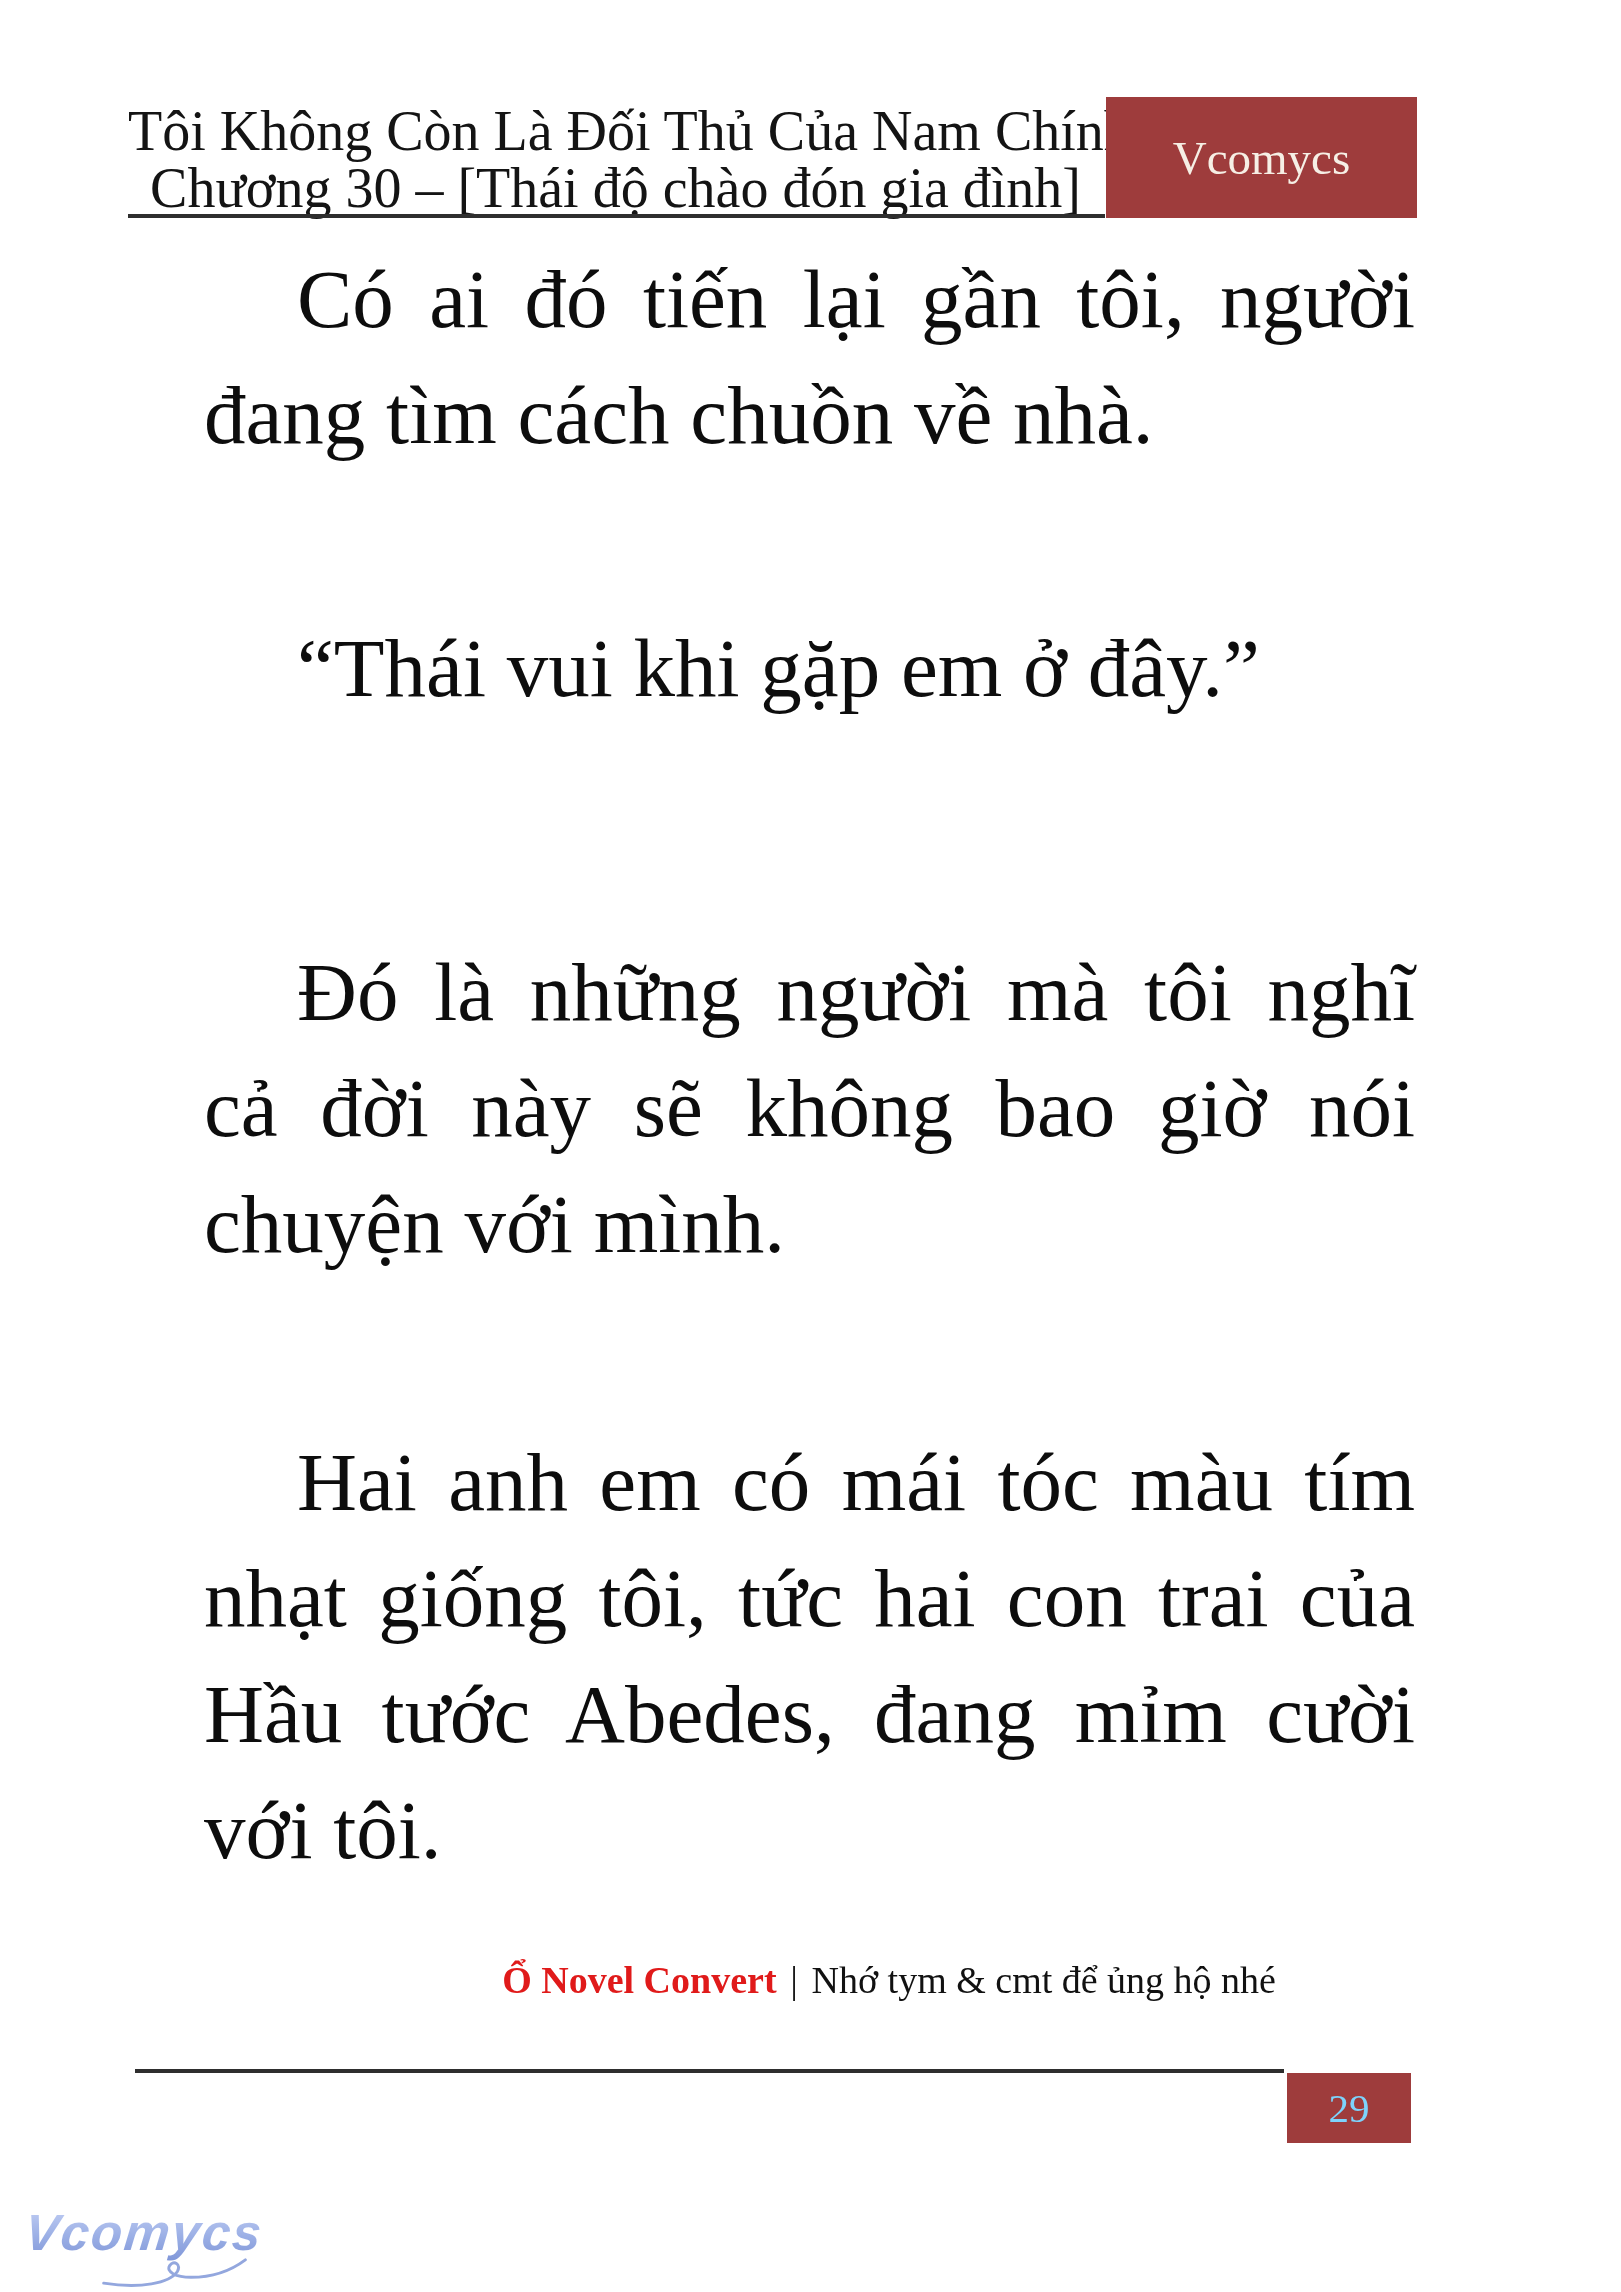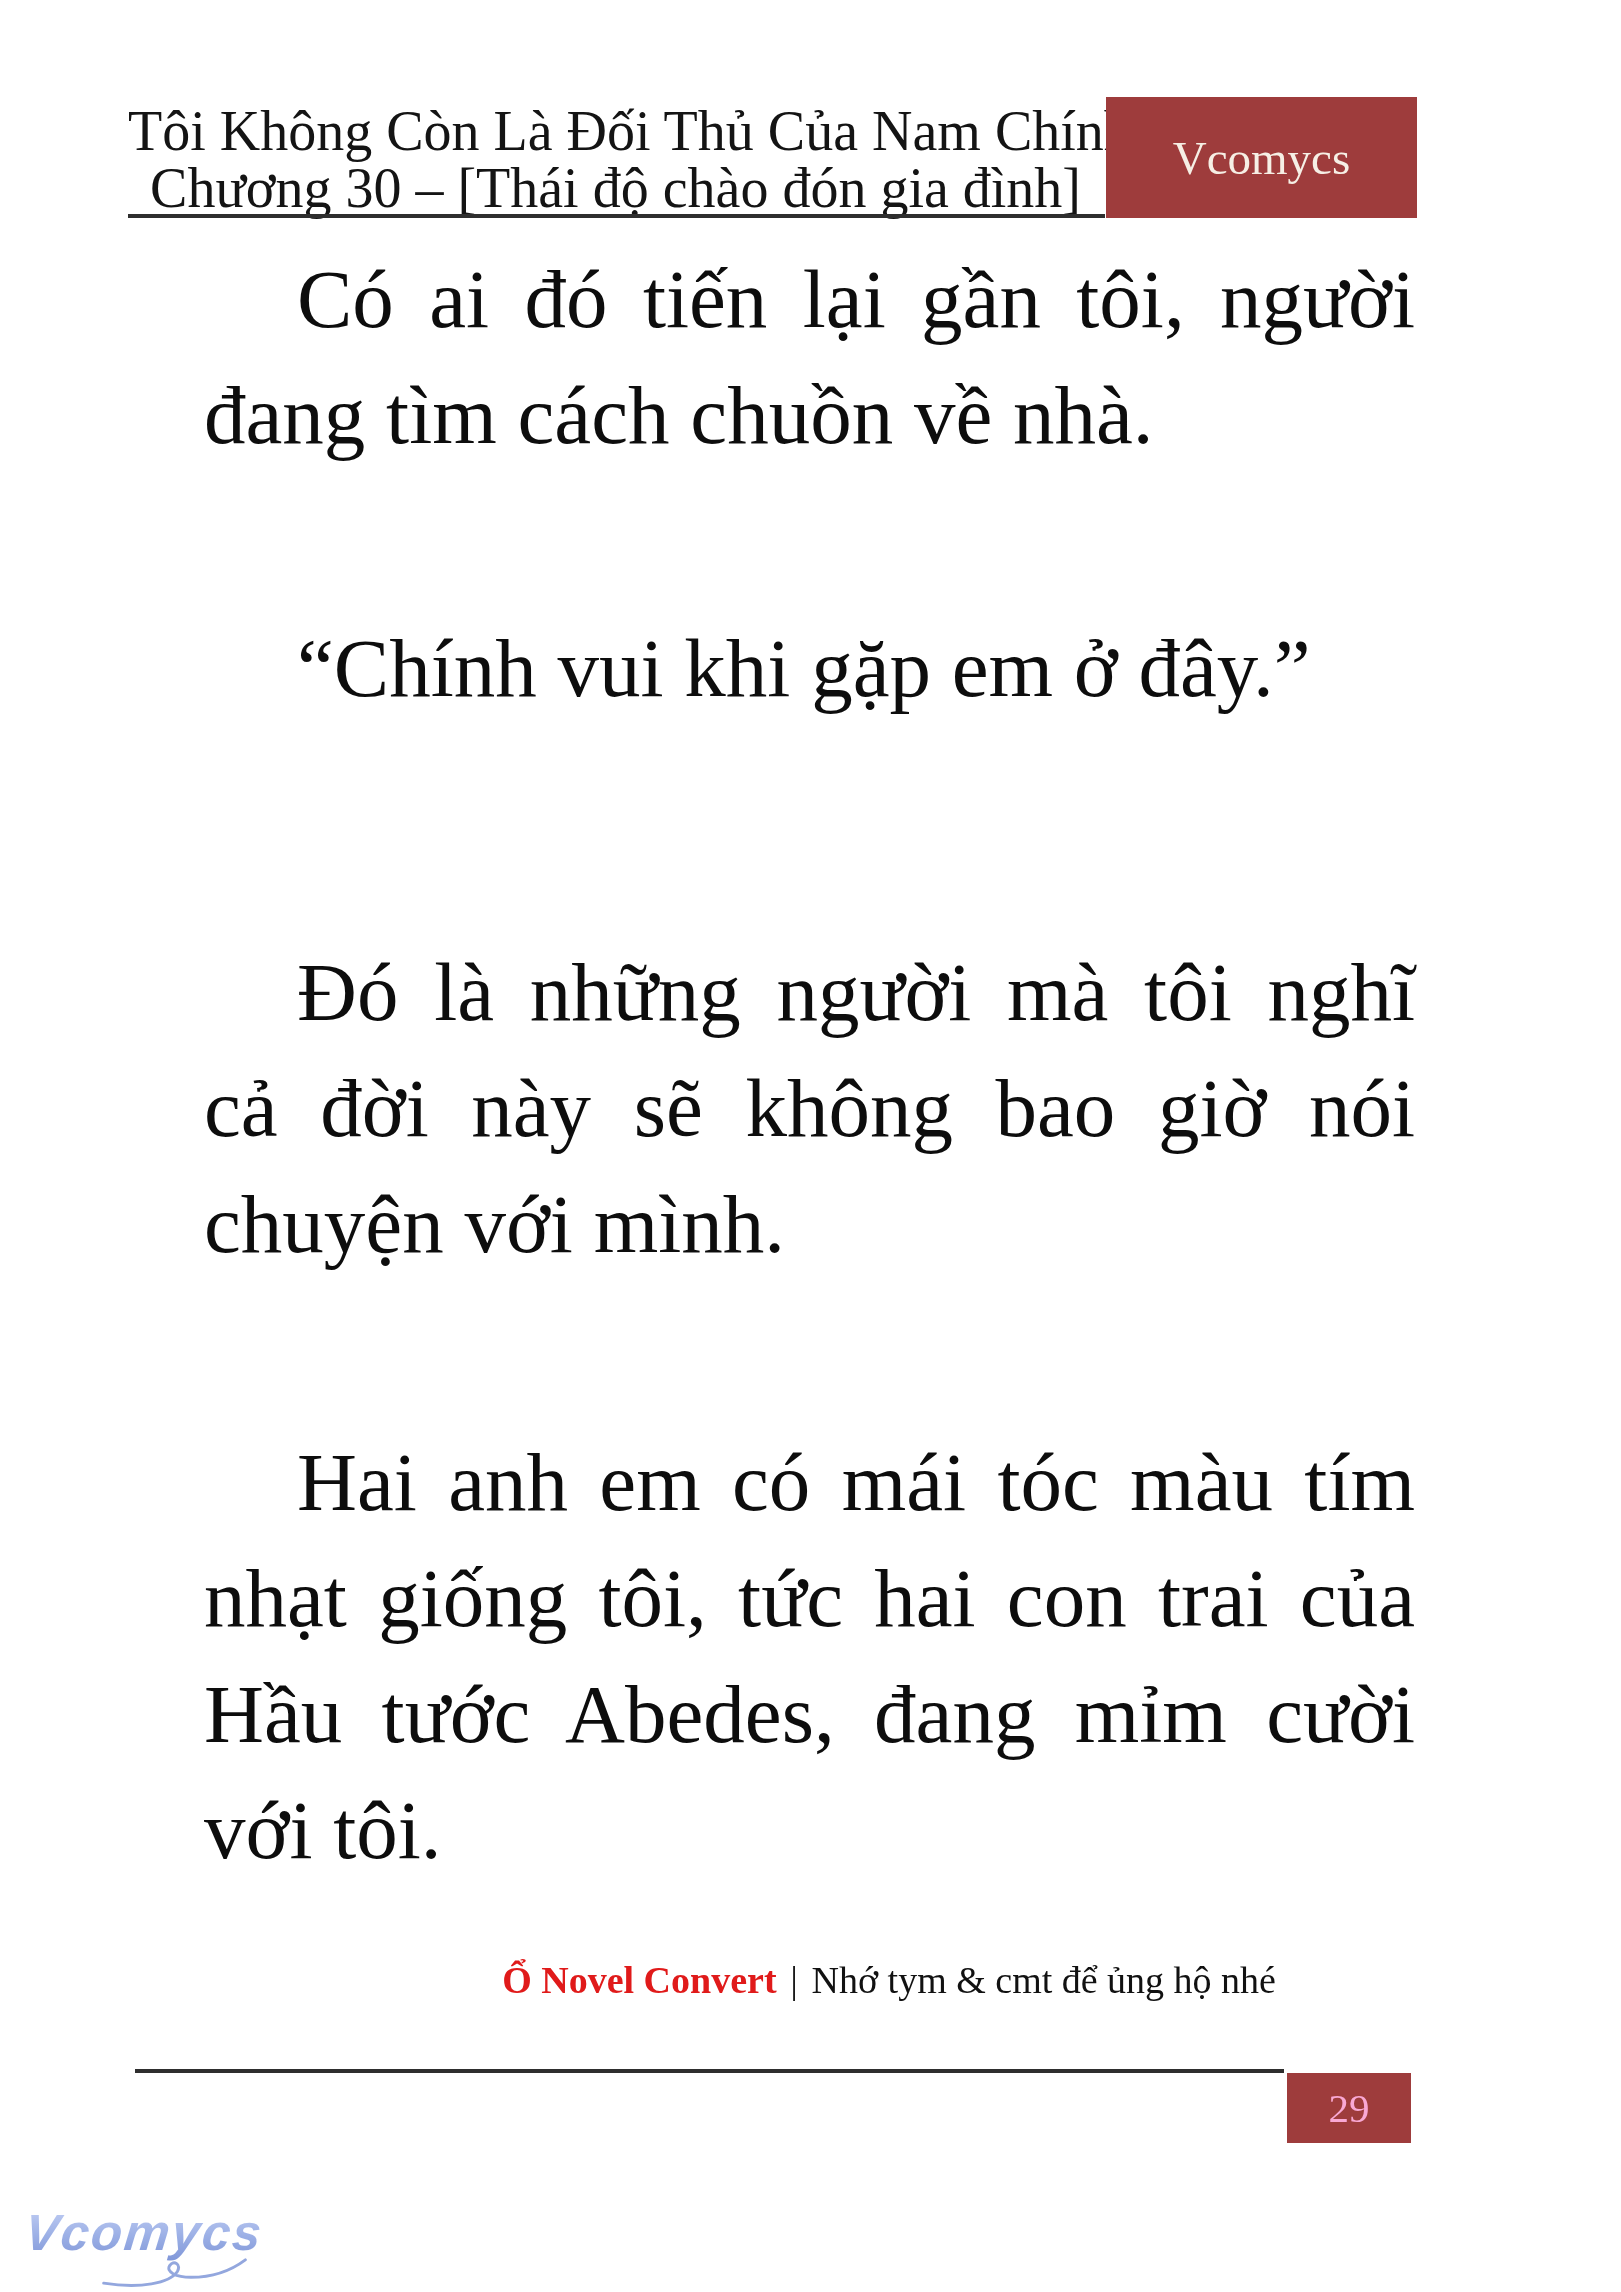--- a/index.html
+++ b/index.html
@@ -97,21 +97,21 @@
     padding: 0 13.7px;
     font-weight: normal;
   }
   .page-number-box {
     position: absolute;
     left: 1287px;
     top: 2073px;
     width: 124px;
     height: 70px;
     background: #9e3c3c;
-    color: #f9a8d4;
+    color: #7dd3fc;
     display: flex;
     align-items: center;
     justify-content: center;
     font-size: 41px;
   }
 
   
   .watermark {
     position: absolute;
     left: 24.5px;
@@ -152,21 +152,21 @@
   </div>
 
   <div class="brand-box">
     <div>Vcomycs</div>
   </div>
 
   <div class="header-rule"></div>
 
   <div class="body-text">
     <p class="p1">Có ai đó tiến lại gần tôi, người đang tìm cách chuồn về nhà.</p>
-    <p class="p2">“Chính vui khi gặp em ở đây.”</p>
+    <p class="p2">“Thái vui khi gặp em ở đây.”</p>
     <p class="p3">Đó là những người mà tôi nghĩ cả đời này sẽ không bao giờ nói chuyện với mình.</p>
     <p class="p4">Hai anh em có mái tóc màu tím nhạt giống tôi, tức hai con trai của Hầu tước Abedes, đang mỉm cười với tôi.</p>
   </div>
 
   <div class="footer-rule"></div>
 
   <div class="footer-line">
     <span class="footer-brand">Ổ Novel Convert</span><span class="footer-sep">|</span><span class="footer-note">Nhớ tym &amp; cmt để ủng hộ nhé</span>
   </div>
 

